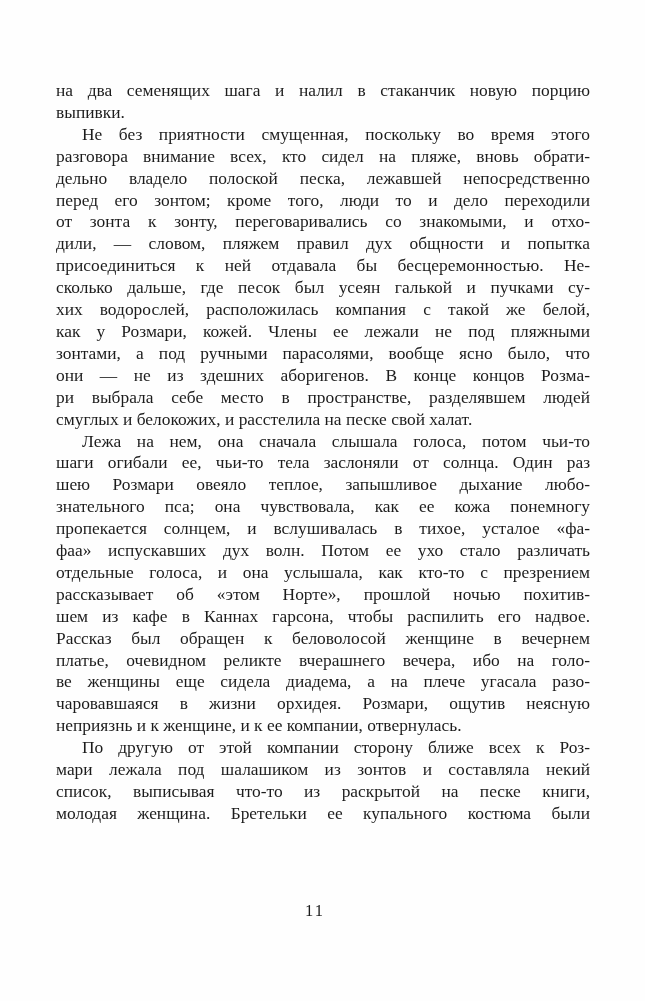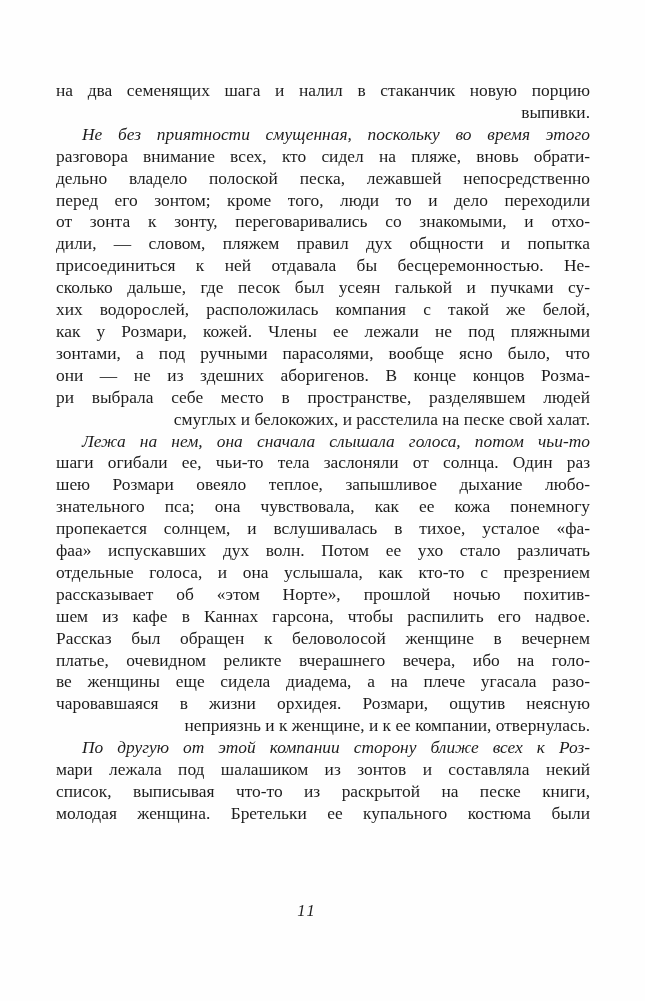--- a/index.html
+++ b/index.html
@@ -18,41 +18,39 @@
   }
   .text-block {
     position: absolute;
     left: 56px;
     top: 80px;
     width: 534px;
     font-size: 17.4px;
     line-height: 21.9px;
   }
   .line {
-    text-align: right;
+    text-align: left;
     white-space: normal;
   }
   .line.just {
     text-align: justify;
     text-align-last: justify;
   }
   .line.ind {
     text-indent: 26px;
-    font-style: italic;
   }
   .page-number {
     position: absolute;
-    left: 40px;
+    left: 48px;
     top: 900px;
     width: 534px;
     text-align: center;
     font-size: 16.5px;
     letter-spacing: 2px;
     line-height: 22px;
-    font-style: italic;
   }
 </style>
 </head>
 <body>
 
 <div class="book-page">
   <div class="text-block">
       <div class="line just">на два семенящих шага и налил в стаканчик новую порцию</div>
       <div class="line">выпивки.</div>
       <div class="line just ind">Не без приятности смущенная, поскольку во время этого</div>

